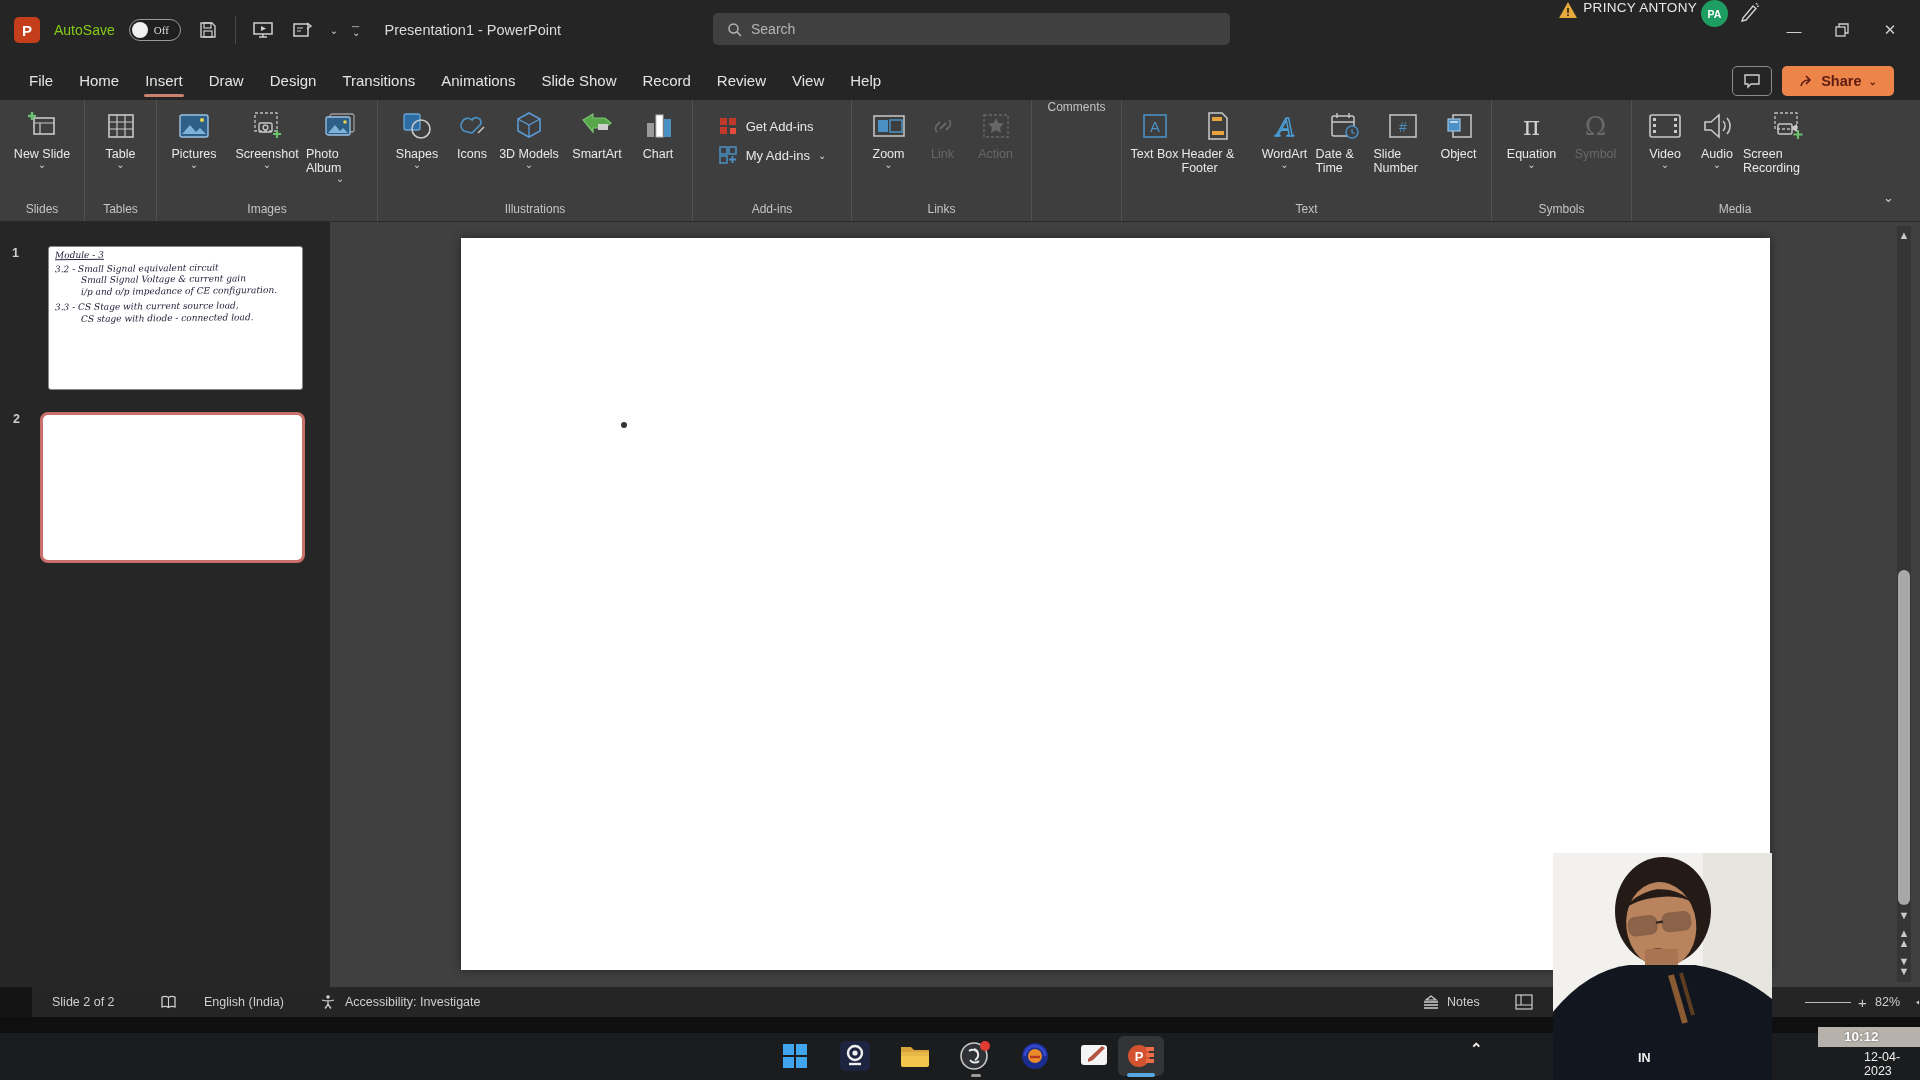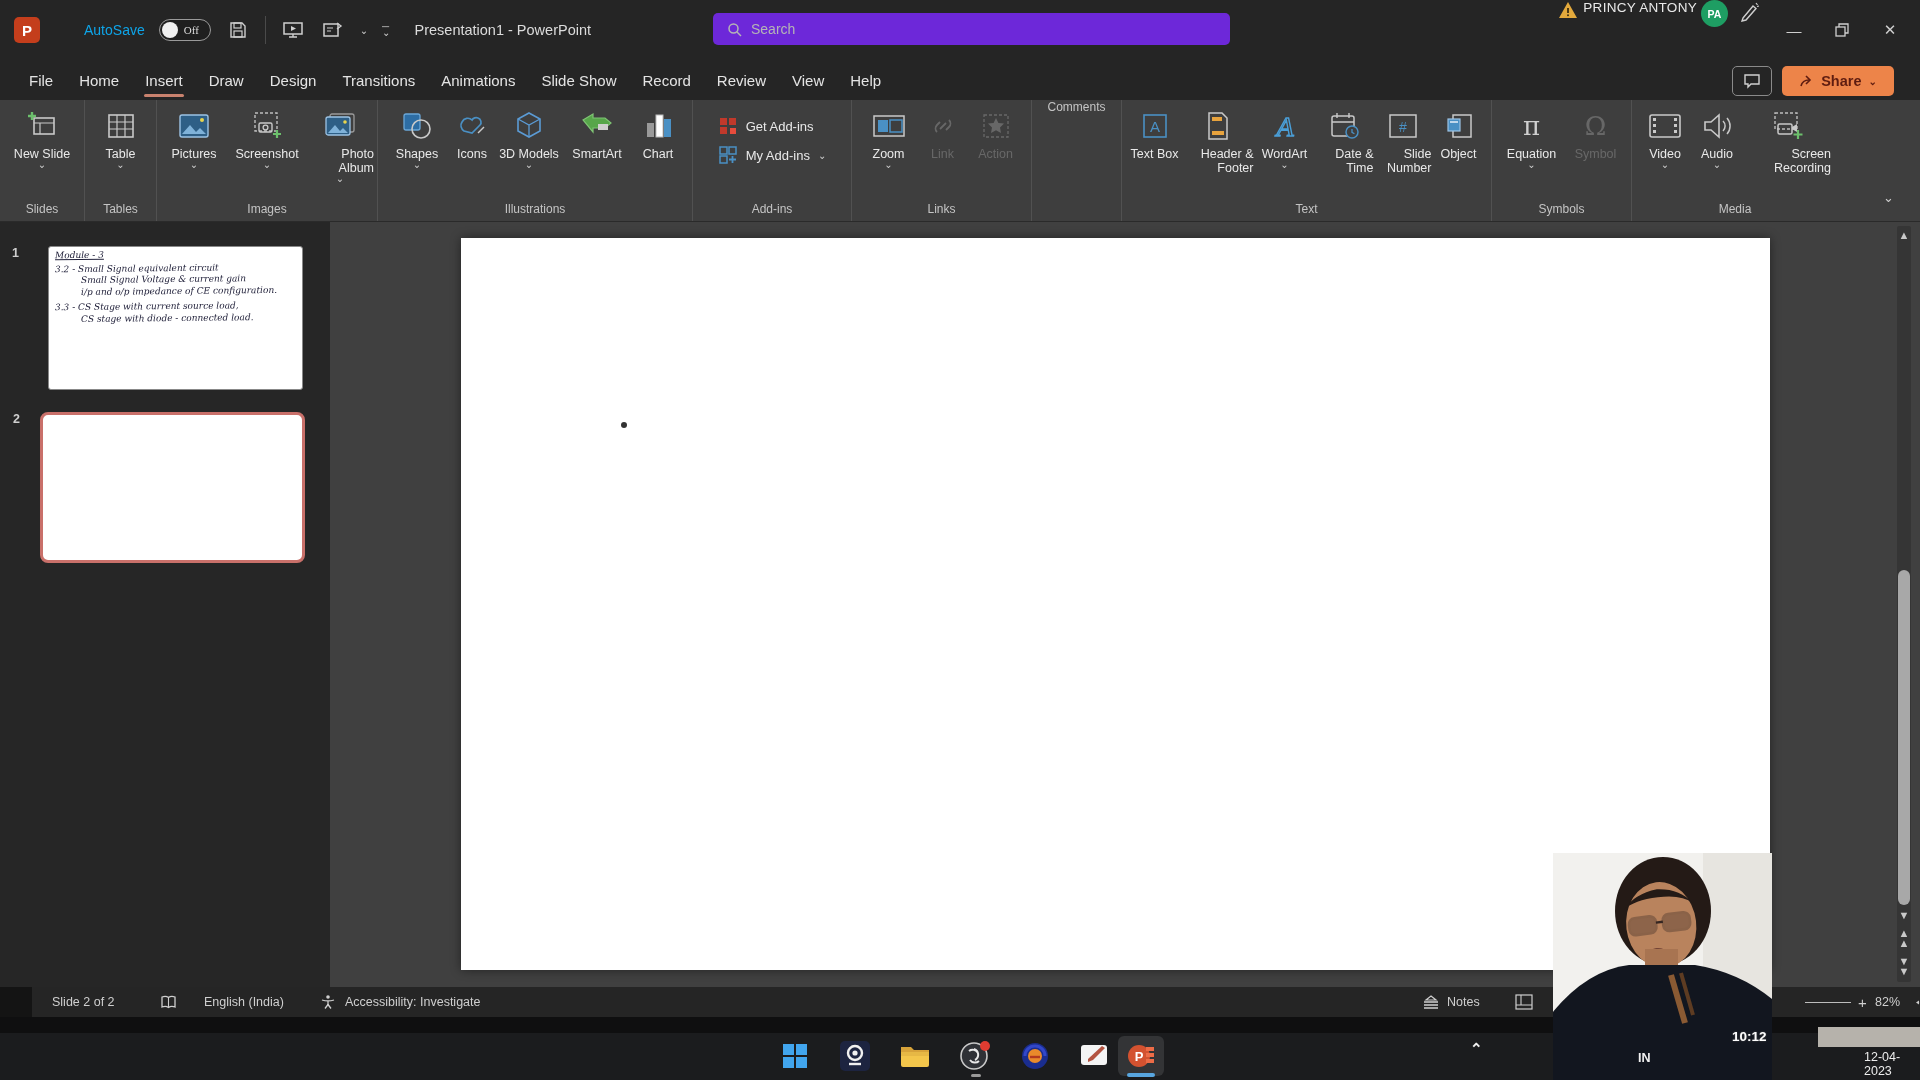--- a/index.html
+++ b/index.html
@@ -5,30 +5,30 @@
   * { margin:0; padding:0; box-sizing:border-box; }
   html,body { background:#000; }
   #root { position:relative; width:1920px; height:1080px; overflow:hidden;
           font-family:"Liberation Sans",sans-serif; background:#141414; color:#e4e4e4; }
 
   
   #titlebar { position:absolute; left:0; top:0; width:1920px; height:60px; background:#252525; }
   .tb-left { position:absolute; left:14px; top:0; height:60px; display:flex; align-items:center; gap:14px; }
   .ppt-logo { width:26px; height:26px; border-radius:5px; background:#c43e1c; color:#fff; font-weight:bold;
               display:flex; align-items:center; justify-content:center; font-size:15px; }
-  .autosave-lbl { font-size:14px; color:#0ea5e9;margin-left:30px; }
+  .autosave-lbl { font-size:14px; color:#84cc16; }
   .toggle { width:52px; height:22px; border:1px solid #9a9a9a; border-radius:12px; background:#1f1f1f;
             display:flex; align-items:center; padding:2px; gap:6px; }
   .knob { width:16px; height:16px; border-radius:50%; background:#f0f0f0; }
   .toggle-state { font-size:11px; color:#ddd;font-family:Liberation Serif, serif; }
   .qat-sep { width:1px; height:28px; background:#4a4a4a; }
   .qat-ic { width:26px; height:26px; display:flex; align-items:center; justify-content:center; }
   .chev-s { font-size:10px; color:#cfcfcf; }
   .win-title { font-size:14.5px; color:#dcdcdc; margin-left:10px; white-space:nowrap; }
-  #searchbox { position:absolute; left:713px; top:13px; width:517px; height:32px; background:#6d28d9;
+  #searchbox { position:absolute; left:713px; top:13px; width:517px; height:32px; background:#404040;
                border-radius:5px; display:flex; align-items:center; padding-left:14px; gap:9px; }
   #searchbox span { font-size:14px; color:#b5b5b5; }
   .tb-right { position:absolute; right:8px; top:0; height:60px; display:flex; gap:4px; }
   .avatar { width:27px; height:27px; border-radius:50%; background:#1e9e63; color:#fff; font-size:10.5px;
             font-weight:bold; display:flex; align-items:center; justify-content:center; }
   .user-name { font-size:13.5px; color:#e8e8e8; letter-spacing:.3px; }
   .winctl { width:44px; height:60px; display:flex; align-items:center; justify-content:center; color:#cfcfcf; font-size:15px; }
 
   
   #tabrow { position:absolute; left:0; top:60px; width:1920px; height:40px; background:#252525; }
@@ -43,21 +43,21 @@
                color:#5e1c10; font-size:14.5px; font-weight:bold; }
 
   
   #ribbon { position:absolute; left:0; top:100px; width:1920px; height:122px; background:#3e3e3e;
             display:flex; border-bottom:1px solid #2a2a2a; }
   .rgroup { border-right:1px solid #515151; display:flex; flex-direction:column; }
   .rbtns { flex:1; display:flex; justify-content:center; align-items:flex-start; padding-top:6px; }
   .rgname { text-align:center; font-size:12px; color:#c4c4c4; padding-bottom:5px; }
   .rbtn { display:flex; flex-direction:column; align-items:center; padding-top:2px; }
   .ric { height:36px; display:flex; align-items:center; justify-content:center; }
-  .rlbl { font-size:12.5px; line-height:14px; color:#e9e9e9; text-align:right; margin-top:3px; }
+  .rlbl { font-size:12.5px; line-height:14px; color:#e9e9e9; text-align:left; margin-top:3px; }
   .rbtn .chev-s { height:10px; line-height:8px; }
   .disabled { opacity:.45; }
   .disabled .rlbl { color:#9a9a9a; }
   .addins-col { display:flex; flex-direction:column; gap:9px; align-items:flex-start; padding-top:10px; }
   .addin-row { display:flex; align-items:center; gap:8px; font-size:13px; color:#e9e9e9; }
   #ribbon-collapse { position:absolute; right:26px; top:190px; color:#cfcfcf; font-size:13px; }
 
   
   #mainarea { position:absolute; left:0; top:222px; width:1920px; height:765px; background:#404040; }
   #slidepanel { position:absolute; left:0; top:0; width:330px; height:765px; background:#262626; }
@@ -85,21 +85,21 @@
 
   
   #deskgap { position:absolute; left:0; top:1017px; width:1920px; height:16px; background:#0f0f10; }
   #taskbar { position:absolute; left:0; top:1033px; width:1920px; height:47px; background:#1b1c1e; z-index:40; }
   .tb-ic { position:absolute; top:3px; width:40px; height:40px; display:flex; align-items:center; justify-content:center; }
   #ppt-active { background:#333436; border-radius:6px; }
   .run-bar { position:absolute; border-radius:2px; }
   #tray-chev { position:absolute; left:1470px; top:1040px; color:#f0f0f0; font-size:15px; font-weight:bold; z-index:41; }
   #tray-lang { position:absolute; left:1638px; top:1051px; color:#f0f0f0; font-size:12.5px; font-weight:bold; z-index:60; }
   #clock-stripe { position:absolute; left:1818px; top:1027px; width:102px; height:20px; background:#b6b2ab; z-index:55; }
-  #tray-time { position:absolute; left:1732px; top:1029px; color:#fdfdfd; font-size:13.5px; font-weight:bold;
+  #tray-time { position:absolute; left:1844px; top:1029px; color:#fdfdfd; font-size:13.5px; font-weight:bold;
                text-shadow:0 0 2px #555; z-index:56;text-align:center; }
   #tray-date { position:absolute; left:1864px; top:1050px; color:#ececec; font-size:12.5px; z-index:56; }
 
   
   #webcam { position:absolute; left:1553px; top:853px; width:219px; height:227px; z-index:50; overflow:hidden; }
 </style>
 </head>
 <body>
 
 <div id="root">

